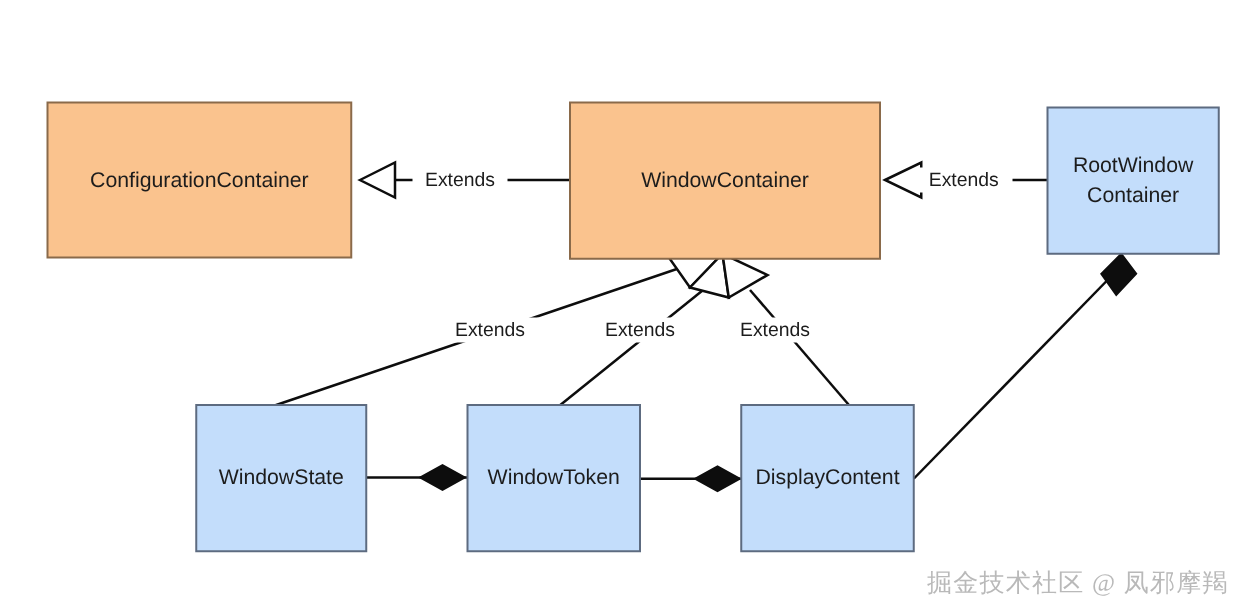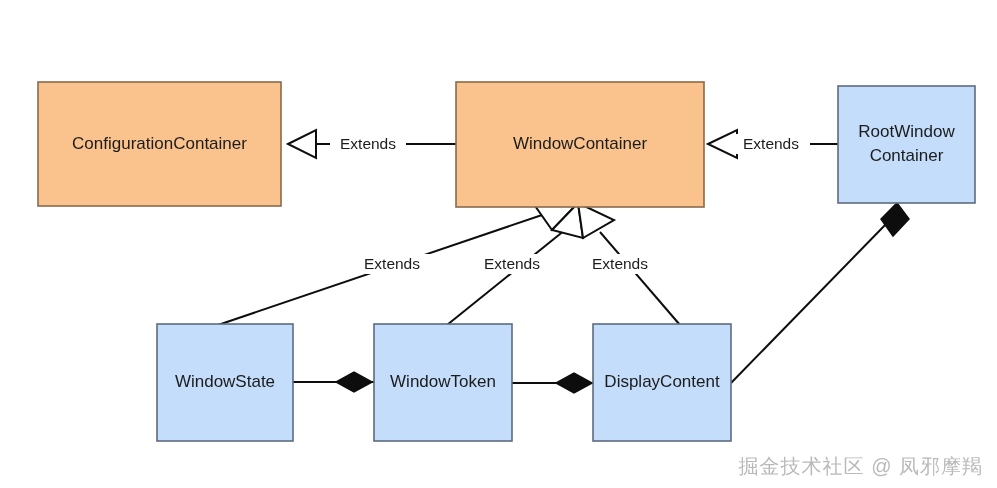--- a/index.html
+++ b/index.html
@@ -68,21 +68,21 @@
     text-anchor: middle;
     dominant-baseline: middle;
   }
   .edge-label-bg {
     fill: #ffffff;
   }
   .watermark {
     position: absolute;
     right: 14px;
     bottom: 8px;
-    font-family: Liberation Sans, sans-serif;
+    font-family: Liberation Serif, serif;
     font-size: 20px;
     color: #b9b9b9;
     letter-spacing: 1px;
     white-space: nowrap;
     user-select: none;
   }
 </style>
 </head>
 <body>
 

